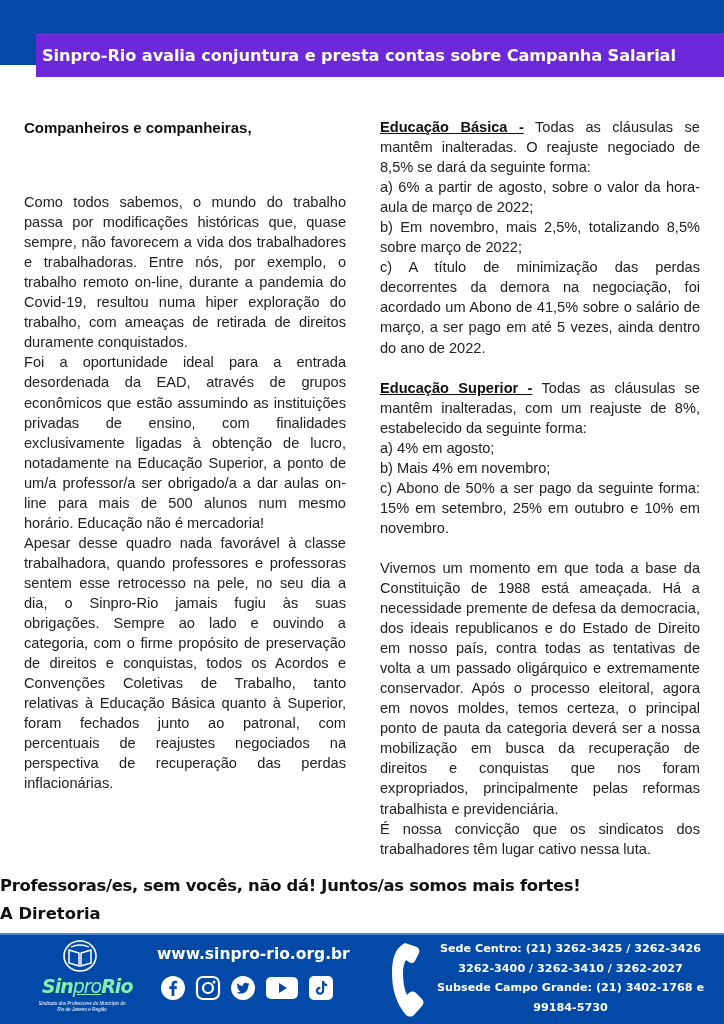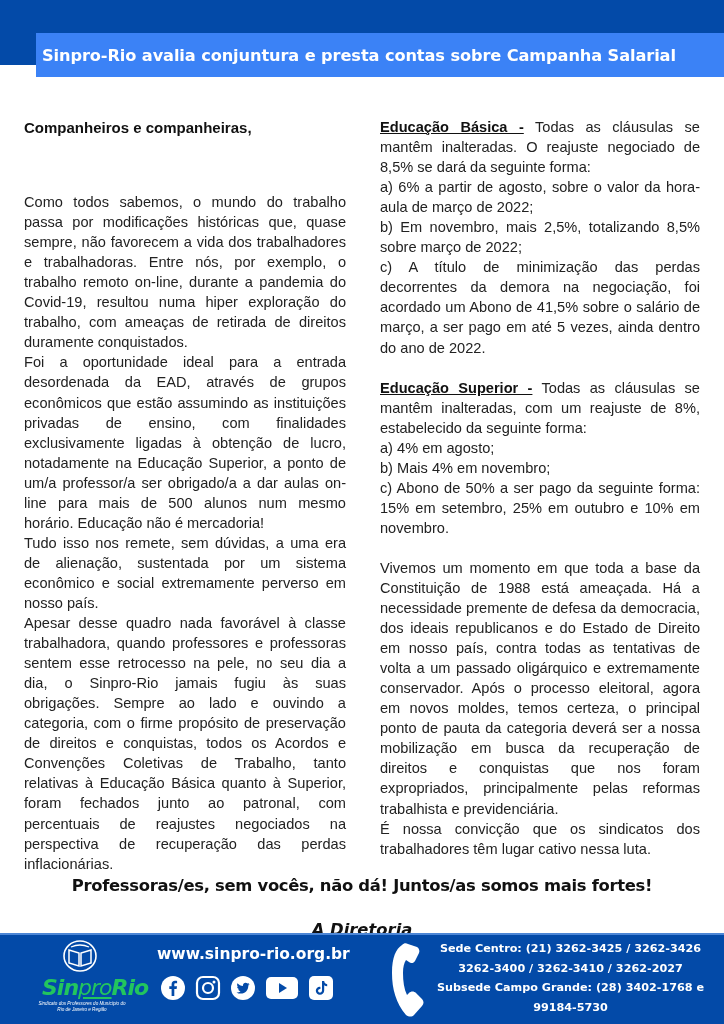--- a/index.html
+++ b/index.html
@@ -8,56 +8,56 @@
     background: #ffffff;
     font-family: "Liberation Sans", sans-serif;
     color: #1c1c1c;
   }
   .top-band {
     position: absolute; left: 0; top: 0; width: 724px; height: 65px;
     background: #034aa8;
   }
   .title-bar {
     position: absolute; left: 36px; top: 33px; width: 688px; height: 44px;
-    background: #3b82f6;
+    background: #6d28d9;
     box-sizing: border-box; padding-left: 6px;
     display: flex; align-items: center;
   }
   .title-bar span {
     color: #ffffff; font-family: "DejaVu Sans", sans-serif; font-weight: bold;
     font-size: 16.2px; letter-spacing: -0.1px; white-space: nowrap;
   }
   .col {
     position: absolute; top: 110px; width: 322px;
     font-size: 14.6px; line-height: 20.05px;
     text-align: justify; color: #222;
   }
   .col.left { left: 24px; }
   .col.right { left: 380px; top: 117px; width: 320px; }
   .col p { margin: 0; }
   .greeting { font-weight: bold; font-size: 15px; color: #111; margin-top: 8px !important; }
   .spacer-lg { height: 54px; }
   .spacer-md { height: 20px; }
   .bold { font-weight: bold; color: #111; text-decoration: underline; }
   .closing {
-    position: absolute; left: 0; top: 873px; width: 724px; text-align: center;
+    position: absolute; left: 0; top: 873px; width: 724px; 
     font-family: "DejaVu Sans", sans-serif; font-weight: bold; color: #111;
   }
   .closing .slogan { font-size: 16.4px; letter-spacing: -0.3px; line-height: 26px; }
-  .closing .sign { font-size: 16.4px; line-height: 26px; margin-top: 18px; font-style: italic; }
+  .closing .sign { font-size: 16.4px; line-height: 26px; margin-top: 2px; }
   .footer {
     position: absolute; left: 0; top: 933px; width: 724px; height: 91px;
     background: #034aa8; border-top: 2px solid #4c86d6; box-sizing: border-box;
   }
   .logo { position: absolute; left: 30px; top: 4px; width: 100px; height: 84px; }
   .logo svg { position: absolute; left: 32px; top: 0; }
   .logo .wordmark {
-    position: absolute; left: 12px; top: 36px; color: #22c55e;
+    position: absolute; left: 12px; top: 36px; color: #86efac;
     font-family: "DejaVu Sans", sans-serif; font-weight: bold; font-style: italic;
-    font-size: 22px; letter-spacing: -1px;
+    font-size: 19px; letter-spacing: -1px;
   }
   .logo .wordmark .pro { font-weight: normal; text-decoration: underline; }
   .logo .tagline {
     position: absolute; left: 6px; top: 62px; width: 92px; color: #fff;
     font-size: 4.6px; line-height: 6px; text-align: center; font-style: italic;
   }
   .site {
     position: absolute; left: 157px; top: 10px; color: #fff;
     font-family: "DejaVu Sans", sans-serif; font-weight: bold; font-size: 15.5px; text-align: right;
   }
@@ -75,21 +75,20 @@
 <div class="top-band"></div>
 <div class="title-bar">
   <span>Sinpro-Rio avalia conjuntura e presta contas sobre Campanha Salarial</span>
 </div>
 
 <div class="col left">
   <p class="greeting">Companheiros e companheiras,</p>
   <div class="spacer-lg"></div>
   <p>Como todos sabemos, o mundo do trabalho passa por modificações históricas que, quase sempre, não favorecem a vida dos trabalhadores e trabalhadoras. Entre nós, por exemplo, o trabalho remoto on-line, durante a pandemia do Covid-19, resultou numa hiper exploração do trabalho, com ameaças de retirada de direitos duramente conquistados.</p>
   <p>Foi a oportunidade ideal para a entrada desordenada da EAD, através de grupos econômicos que estão assumindo as instituições privadas de ensino, com finalidades exclusivamente ligadas à obtenção de lucro, notadamente na Educação Superior, a ponto de um/a professor/a ser obrigado/a a dar aulas on-line para mais de 500 alunos num mesmo horário. Educação não é mercadoria!</p>
-  <p>Tudo isso nos remete, sem dúvidas, a uma era de alienação, sustentada por um sistema econômico e social extremamente perverso em nosso país.</p>
   <p>Apesar desse quadro nada favorável à classe trabalhadora, quando professores e professoras sentem esse retrocesso na pele, no seu dia a dia, o Sinpro-Rio jamais fugiu às suas obrigações. Sempre ao lado e ouvindo a categoria, com o firme propósito de preservação de direitos e conquistas, todos os Acordos e Convenções Coletivas de Trabalho, tanto relativas à Educação Básica quanto à Superior, foram fechados junto ao patronal, com percentuais de reajustes negociados na perspectiva de recuperação das perdas inflacionárias.</p>
 </div>
 
 <div class="col right">
   <p><span class="bold">Educação Básica -</span><span> Todas as cláusulas se mantêm inalteradas. O reajuste negociado de 8,5% se dará da seguinte forma:</span></p>
   <p>a) 6% a partir de agosto, sobre o valor da hora-aula de março de 2022;</p>
   <p>b) Em novembro, mais 2,5%, totalizando 8,5% sobre março de 2022;</p>
   <p>c) A título de minimização das perdas decorrentes da demora na negociação, foi acordado um Abono de 41,5% sobre o salário de março, a ser pago em até 5 vezes, ainda dentro do ano de 2022.</p>
   <div class="spacer-md"></div>
   <p><span class="bold">Educação Superior -</span><span> Todas as cláusulas se mantêm inalteradas, com um reajuste de 8%, estabelecido da seguinte forma:</span></p>
@@ -156,16 +155,16 @@
 
   <div class="phone-icon">
     <svg width="38" height="76" viewBox="0 0 38 76">
         <path d="M12 2 C6 6 2 14 2 30 C2 46 6 60 16 72 C19 74 22 74 24 72 L32 63 C34 61 34 58 32 56 L26 50 C24 48 21 48 19 50 L17 52 C14 46 13 38 13 30 C13 24 14 20 16 17 L19 19 C21 21 24 20 25 18 L29 10 C30 8 29 5 27 4 L18 1 C16 0 14 0 12 2 Z" fill="#fff"></path>
       </svg>
   </div>
 
   <div class="contacts">
     <div>Sede Centro: (21) 3262-3425 / 3262-3426</div>
     <div>3262-3400 / 3262-3410 / 3262-2027</div>
-    <div>Subsede Campo Grande: (28)  3402-1768 e</div>
+    <div>Subsede Campo Grande: (21)  3402-1768 e</div>
     <div>99184-5730</div>
   </div>
 </div>
 
 </body></html>

